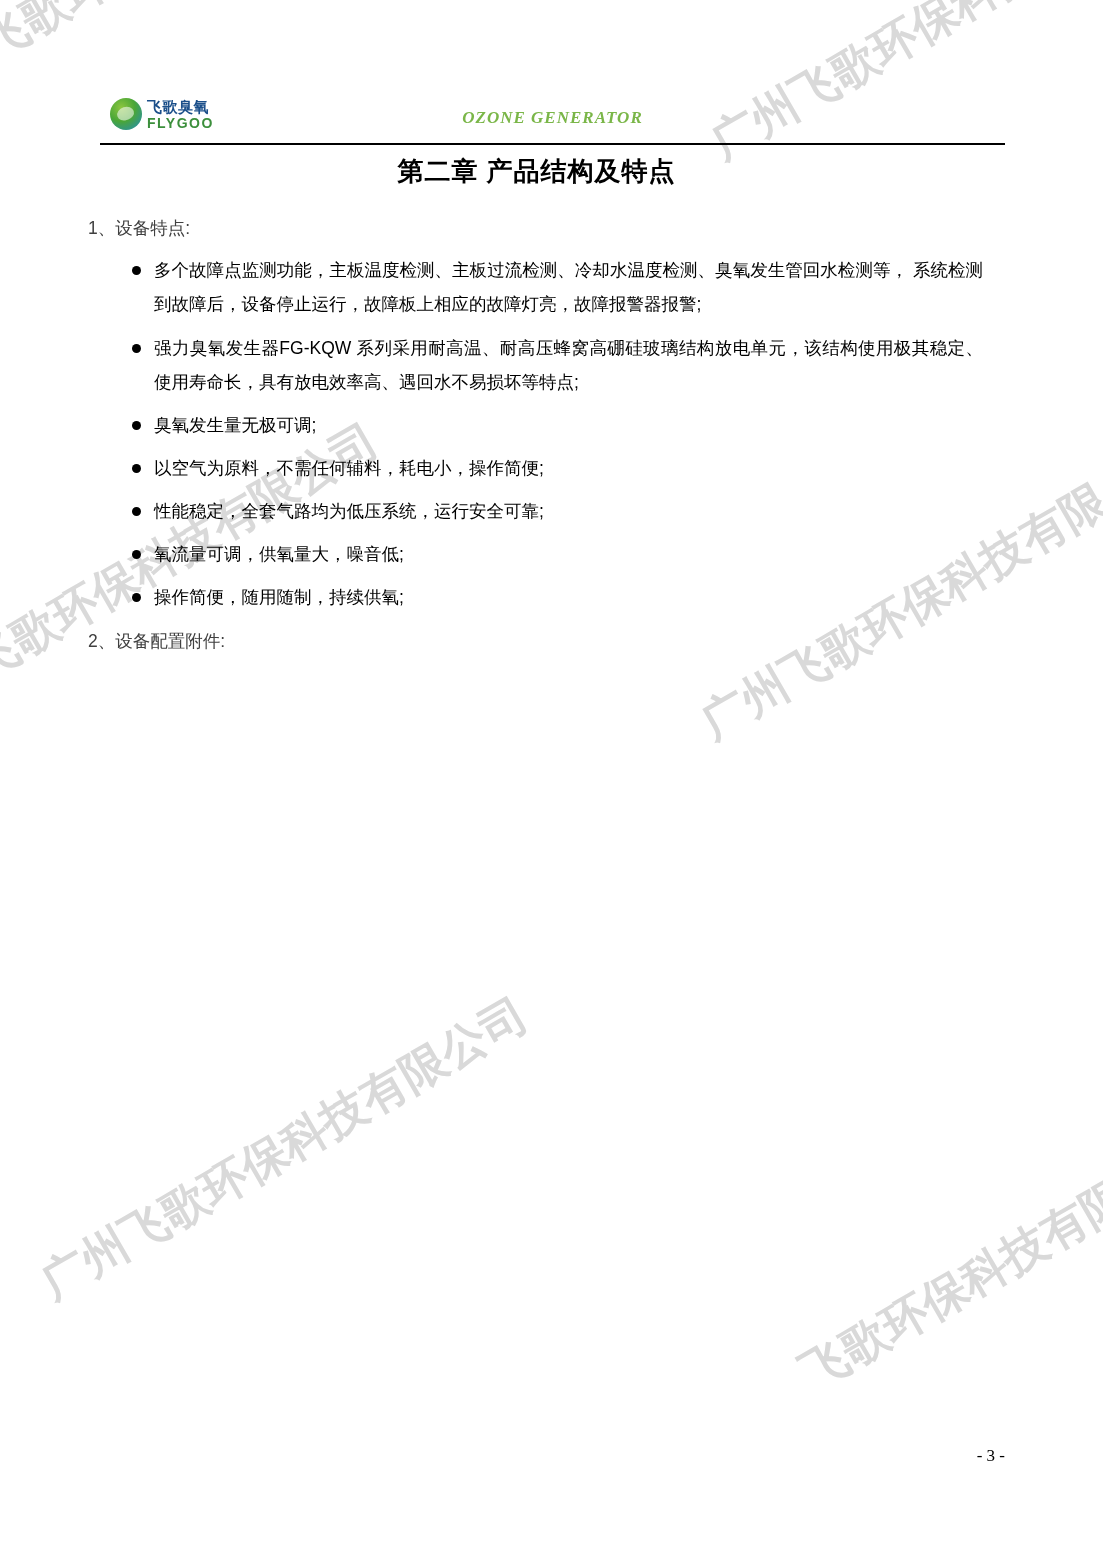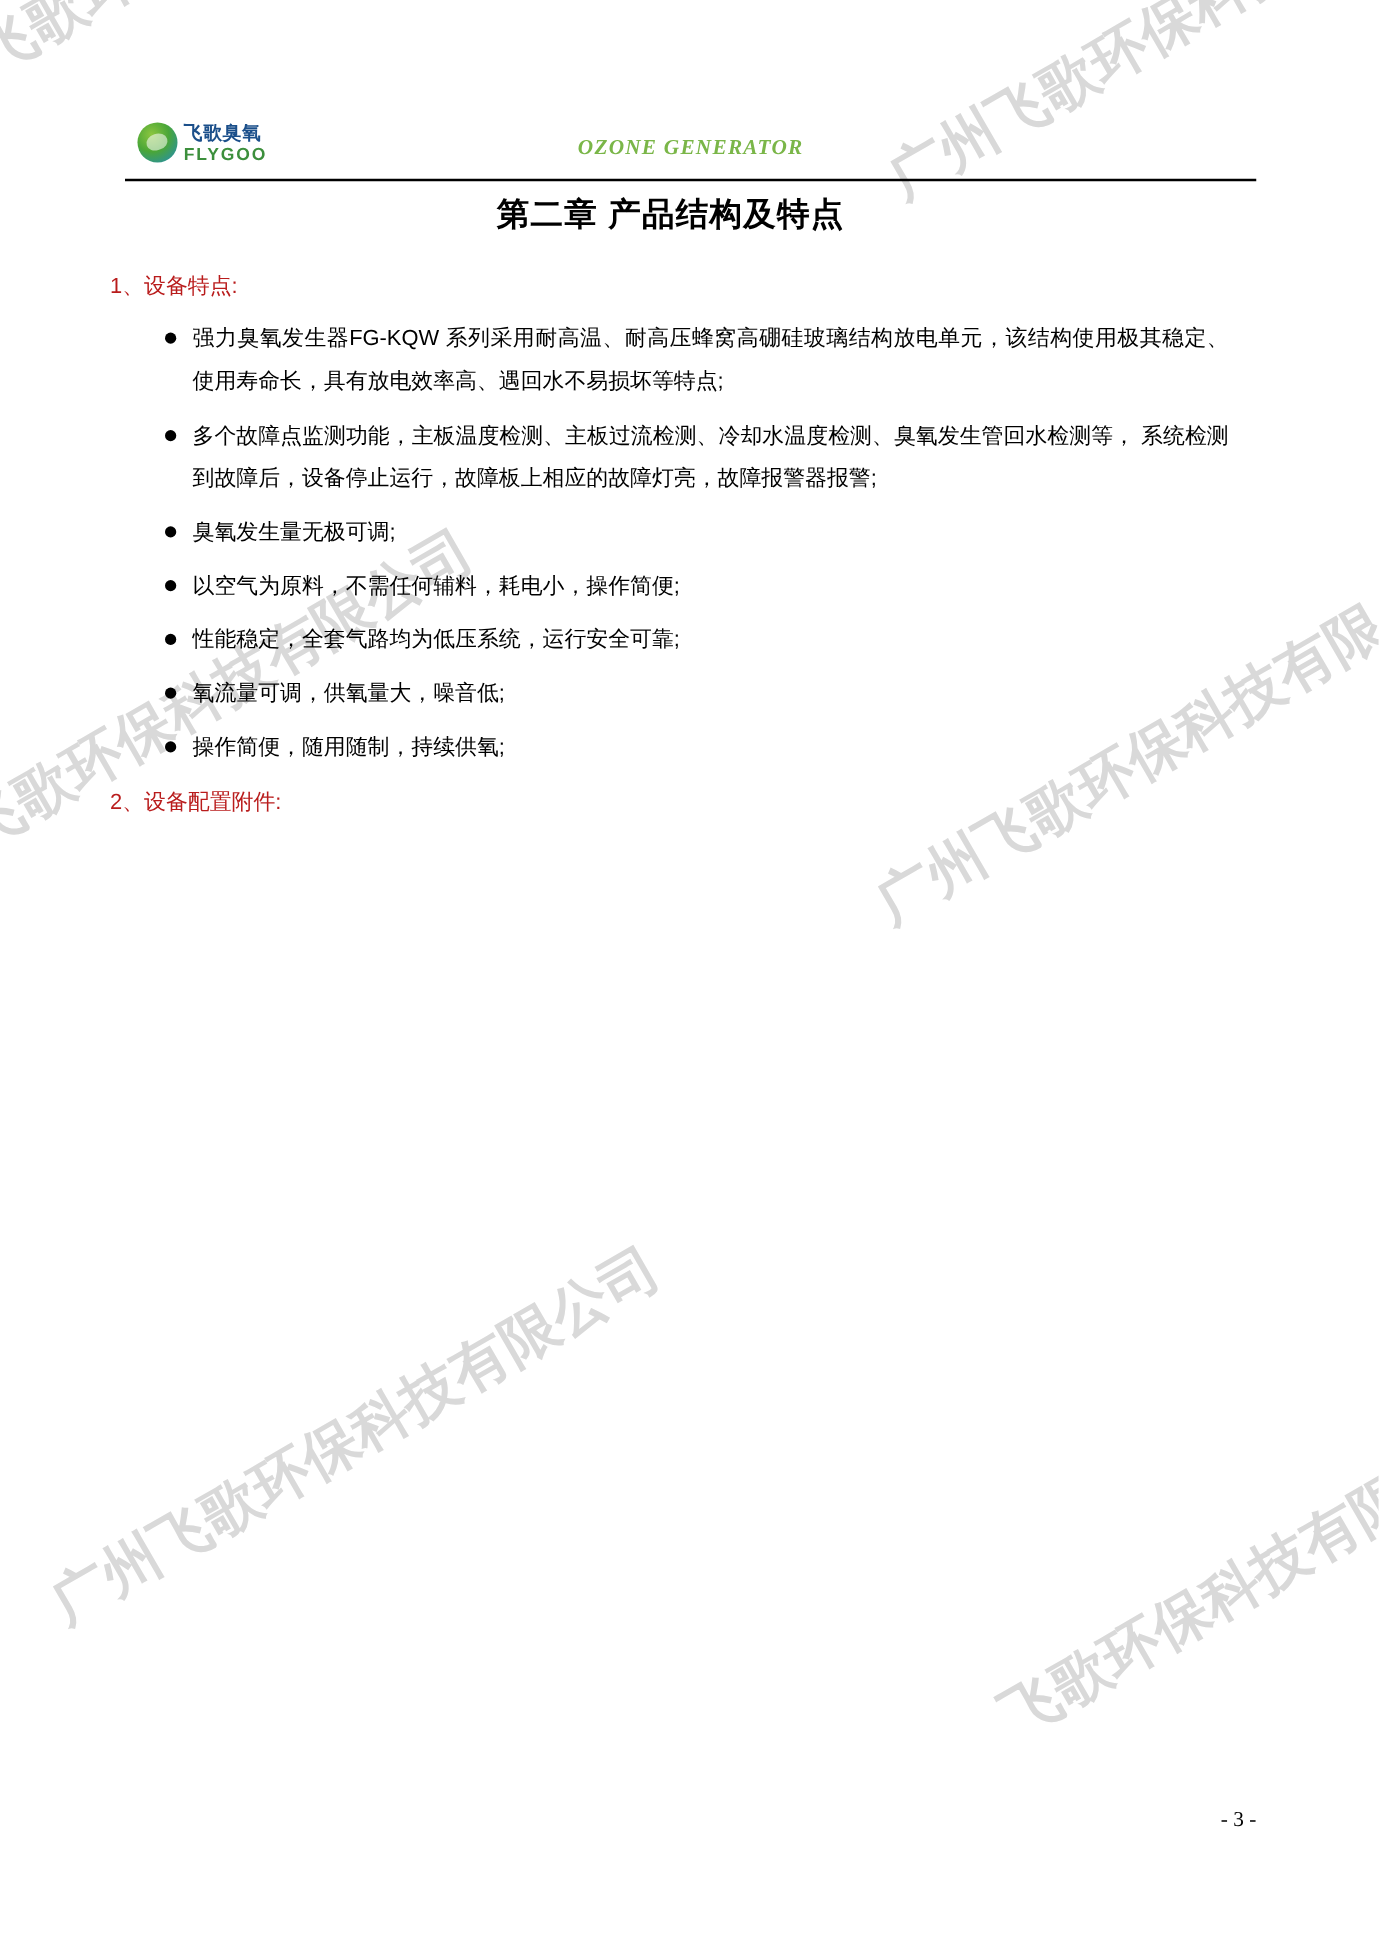--- a/index.html
+++ b/index.html
@@ -126,21 +126,21 @@
     text-align: center;
     font-size: 26px;
     font-weight: bold;
     color: #000000;
     letter-spacing: 1px;
     margin: 4px 0 26px 0;
     font-family: "Liberation Sans", sans-serif;
   }
   .num-item {
     font-size: 17.5px;
-    color: #b91c1c;
+    color: #404040;
     margin: 0 0 12px 0;
     padding-left: 4px;
     line-height: 1.5;
   }
   ul.bullets {
     list-style: none;
     margin: 0 0 14px 0;
     padding: 0;
   }
   ul.bullets li {
@@ -202,22 +202,22 @@
     </div>
     <div class="header-title">OZONE    GENERATOR</div>
     <div class="header-rule"></div>
   </div>
 
   <div class="content">
     <div class="doc-title">第二章 产品结构及特点</div>
 
     <div class="num-item">1、设备特点:</div>
     <ul class="bullets">
+      <li>多个故障点监测功能，主板温度检测、主板过流检测、冷却水温度检测、臭氧发生管回水检测等， 系统检测到故障后，设备停止运行，故障板上相应的故障灯亮，故障报警器报警;</li>
       <li>强力臭氧发生器FG-KQW 系列采用耐高温、耐高压蜂窝高硼硅玻璃结构放电单元，该结构使用极其稳定、使用寿命长，具有放电效率高、遇回水不易损坏等特点;</li>
-      <li>多个故障点监测功能，主板温度检测、主板过流检测、冷却水温度检测、臭氧发生管回水检测等， 系统检测到故障后，设备停止运行，故障板上相应的故障灯亮，故障报警器报警;</li>
       <li>臭氧发生量无极可调;</li>
       <li>以空气为原料，不需任何辅料，耗电小，操作简便;</li>
       <li>性能稳定，全套气路均为低压系统，运行安全可靠;</li>
       <li>氧流量可调，供氧量大，噪音低;</li>
       <li>操作简便，随用随制，持续供氧;</li>
     </ul>
 
     <div class="num-item group-2">2、设备配置附件:</div>
   </div>
 

